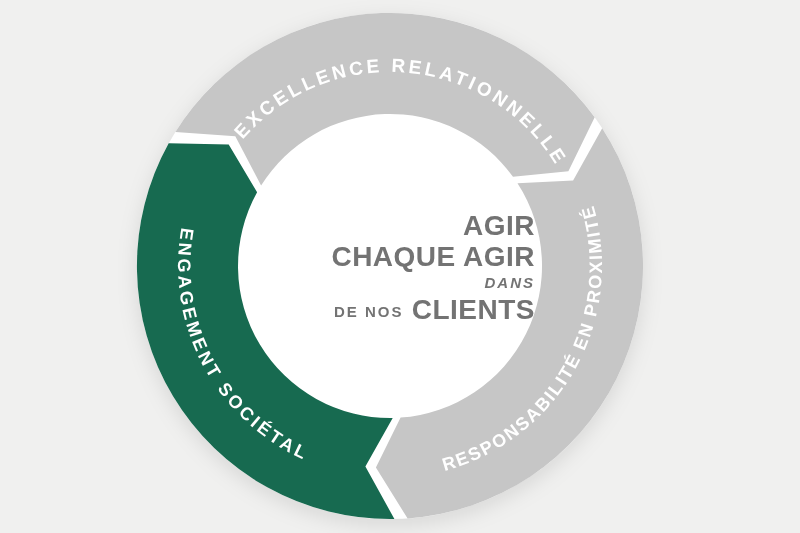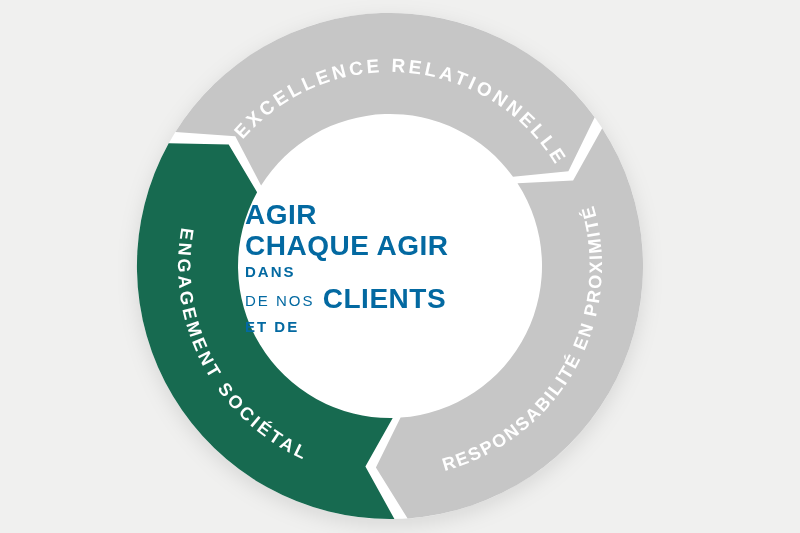--- a/index.html
+++ b/index.html
@@ -34,38 +34,39 @@
   .label-responsabilite { font-size: 18px; letter-spacing: 1.8px; }
   .label-engagement   { font-size: 18px; letter-spacing: 3.2px; }
   .guide { fill: none; stroke: none; }
 
   .center-text {
     position: absolute;
     left: 390px;
     top: 268px;
     transform: translate(-50%, -50%);
     width: 290px;
-    text-align: left;
-    color: #0369a1;
+    text-align: right;
+    color: #737373;
   }
   .center-text .big {
     font-size: 28px;
     font-weight: bold;
     line-height: 31px;
     letter-spacing: 0.5px;
   }
   .center-text .small {
     font-size: 15px;
     font-weight: bold;
     line-height: 22px;
     letter-spacing: 2px;
+    font-style: italic;
   }
   .center-text .mixed .small-inline {
     font-size: 15px;
-    font-weight: normal;
+    font-weight: bold;
     letter-spacing: 2px;
     vertical-align: 2px;
   }
   .center-text .mixed {
     font-size: 28px;
     font-weight: bold;
     line-height: 31px;
     letter-spacing: 0.5px;
   }
 </style>
@@ -95,15 +96,14 @@
       <textPath href="#tp-engagement" startOffset="50%">ENGAGEMENT SOCIÉTAL</textPath>
     </text>
   </svg>
 
   <div class="center-text">
     <div class="big">AGIR</div>
     <div class="big">CHAQUE AGIR</div>
     <div class="small">DANS</div>
     <div class="mixed"><span class="small-inline">DE NOS</span>
       <span>CLIENTS</span></div>
-    <div class="small">ET DE</div>
   </div>
 </div>
 
 </body></html>

